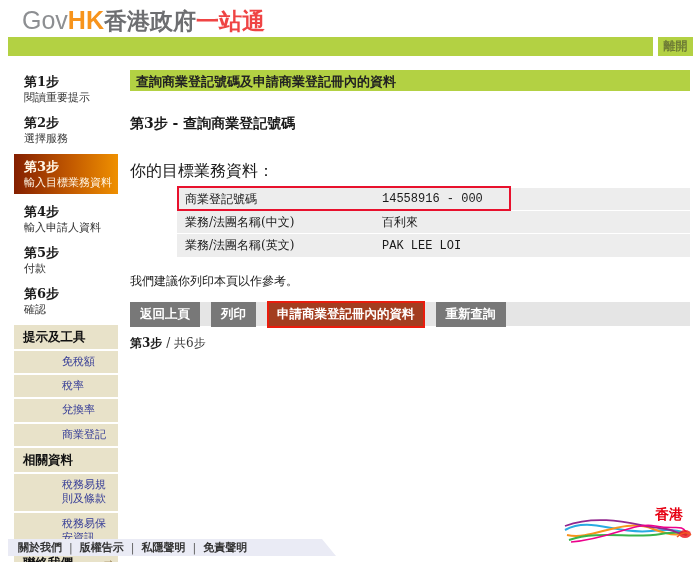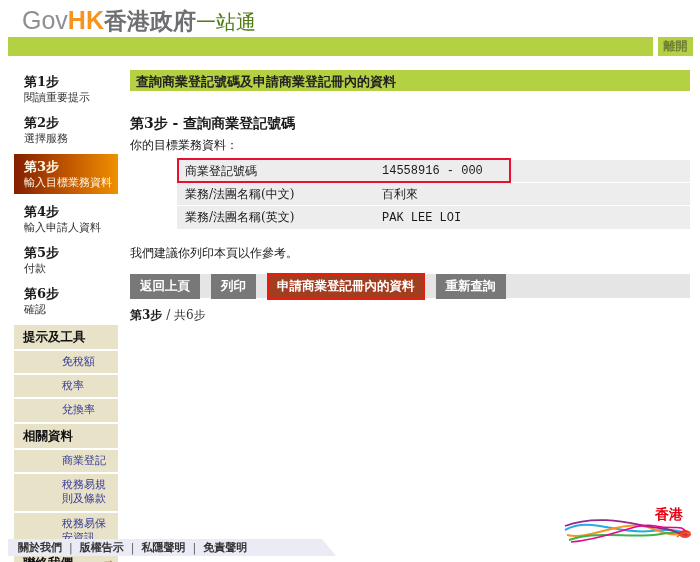--- a/index.html
+++ b/index.html
@@ -5,21 +5,21 @@
   * { margin:0; padding:0; box-sizing:border-box; }
   html,body { background:#fff; }
   body { font-family:"DejaVu Serif", serif; color:#1a1a1a; }
   .page { position:relative; width:700px; height:562px; background:#fff; overflow:hidden; }
 
   
   .logo { position:absolute; left:22px; top:6px; font-family:"Liberation Sans", sans-serif; font-size:25px; letter-spacing:0; white-space:nowrap; }
   .logo .gov { color:#8d8f92; font-weight:400; }
   .logo .hk { color:#f7941d; font-weight:700; }
   .logo .cn { color:#6d6e71; font-weight:700; font-size:23px; }
-  .logo .onestop { color:#4d7c0f; font-weight:400; font-size:20px; }
+  .logo .onestop { color:#ef4444; font-weight:700; font-size:23px; }
 
   .green-bar { position:absolute; left:8px; top:37px; width:645px; height:19px; background:#b3d143; }
   .exit-btn { position:absolute; left:658px; top:37px; width:35px; height:19px; background:#b3d143; border:0; color:#6f7d35; font-weight:700; font-size:12px; font-family:"DejaVu Serif", serif; cursor:pointer; line-height:19px; text-align:center; }
 
   
   .sidebar { position:absolute; left:14px; top:72px; width:104px; }
   .step { padding:1px 4px 1px 10px; margin-bottom:7px; }
   .step .num { font-weight:700; font-size:13px; color:#1a1a1a; }
   .step .lbl { font-size:11px; color:#333; line-height:1.25; }
   .step.active { background:linear-gradient(90deg,#841f00 0%,#c35a00 55%,#ef9000 100%); padding:4px 4px 5px 10px; margin-bottom:8px; }
@@ -29,21 +29,21 @@
   .menu-item { background:#e8e2c9; margin-bottom:2px; padding:4px 5px 4px 9px; font-size:11px; line-height:1.3; }
   .menu-item.hdr { font-weight:700; font-size:12.5px; color:#111; }
   .menu-item.lnk { color:#333a96; cursor:pointer;padding-left:48px; }
   .menu-item.arrow-row { display:flex; justify-content:space-between; align-items:center; cursor:pointer; }
   .menu-item .arr { color:#8a6d3b; font-size:11px; flex:0 0 auto; }
 
   
   .main { position:absolute; left:130px; top:70px; width:560px; }
   .page-title { background:#b3d143; font-weight:700; font-size:13px; color:#222; padding:3px 6px; height:21px; }
   .section-heading { margin-top:24px; font-weight:700; font-size:14px; }
-  .intro { margin-top:4px; font-size:12px; }
+  .intro { margin-top:28px; font-size:16px; }
 
   .details { margin-top:6px; background:#ededed;margin-left:47px; }
   .drow { position:relative; display:flex; height:23px; align-items:center; border-bottom:1px solid #fff; }
   .drow:last-child { border-bottom:0; }
   .drow .dlabel { width:205px; padding-left:8px; font-size:12px; flex:0 0 auto; }
   .drow .dvalue { font-family:"Liberation Mono","DejaVu Sans Mono",monospace; font-size:12px; }
   .red-box { position:absolute; left:0; top:-2px; width:334px; height:25px; border:2px solid #e8112d; pointer-events:none; }
 
   .note { margin-top:16px; font-size:12px; }
 
@@ -98,22 +98,22 @@
     <div class="step">
       <div class="num">第6步</div>
       <div class="lbl">確認</div>
     </div>
 
     <div class="menu">
       <div class="menu-item hdr">提示及工具</div>
       <div class="menu-item lnk">免稅額</div>
       <div class="menu-item lnk">稅率</div>
       <div class="menu-item lnk">兌換率</div>
+      <div class="menu-item lnk">商業登記</div>
       <div class="menu-item hdr">相關資料</div>
-      <div class="menu-item lnk">商業登記</div>
       <div class="menu-item lnk">稅務易規則及條款</div>
       <div class="menu-item lnk">稅務易保安資訊</div>
       <div class="menu-item hdr arrow-row">
         <span>聯絡我們</span>
         <span class="arr">→</span>
       </div>
 
     </div>
   </div>
 

